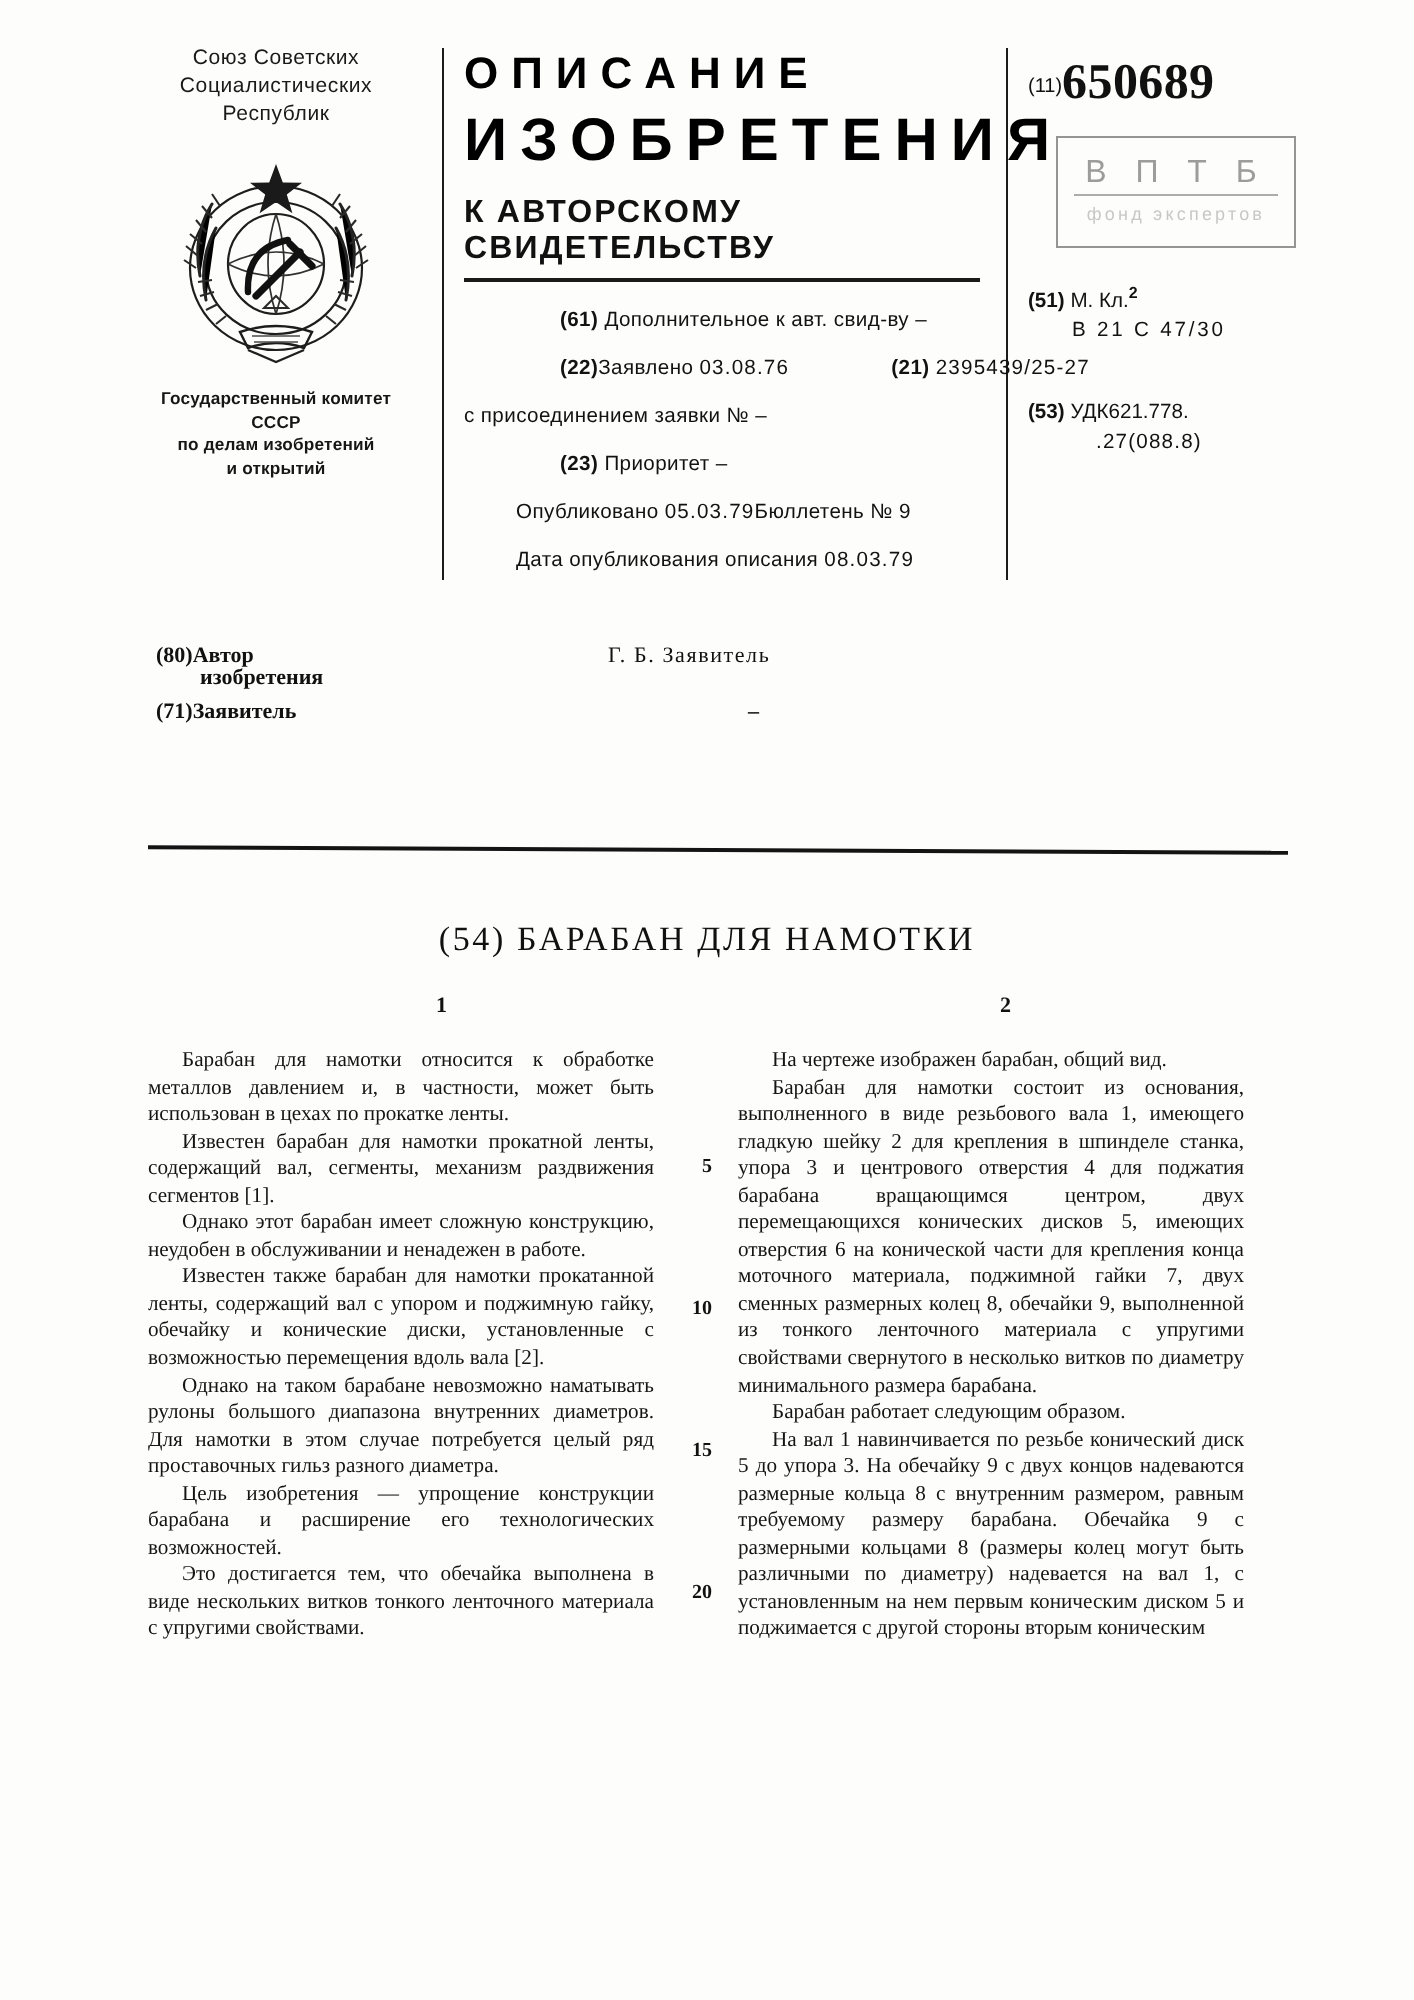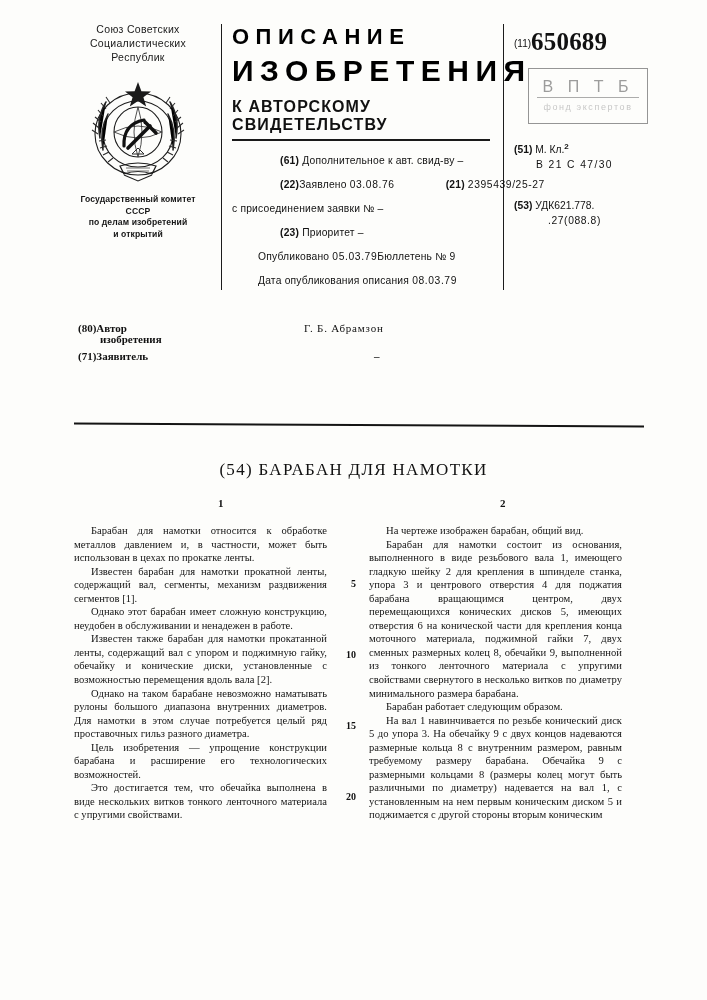--- a/index.html
+++ b/index.html
@@ -449,21 +449,21 @@
         </div>
         <div class="udk-value">.27(088.8)</div>
       </div>
     </div>
   </div>
 
   <div class="author-block">
     <div class="field-row">
       <span class="field-label">(80)</span><span class="field-label">Автор</span>
       <span class="field-sub">изобретения</span>
-      <span class="field-value">Г. Б.  Абрамзон</span>
+      <span class="field-value">Г. Б.  Заявитель</span>
     </div>
     <div class="field-row applicant-row">
       <span class="field-label">(71)</span><span class="field-label">Заявитель</span>
       <span class="applicant-value">–</span>
     </div>
   </div>
 
   <div class="main-rule"></div>
 
   <div class="invention-title">

